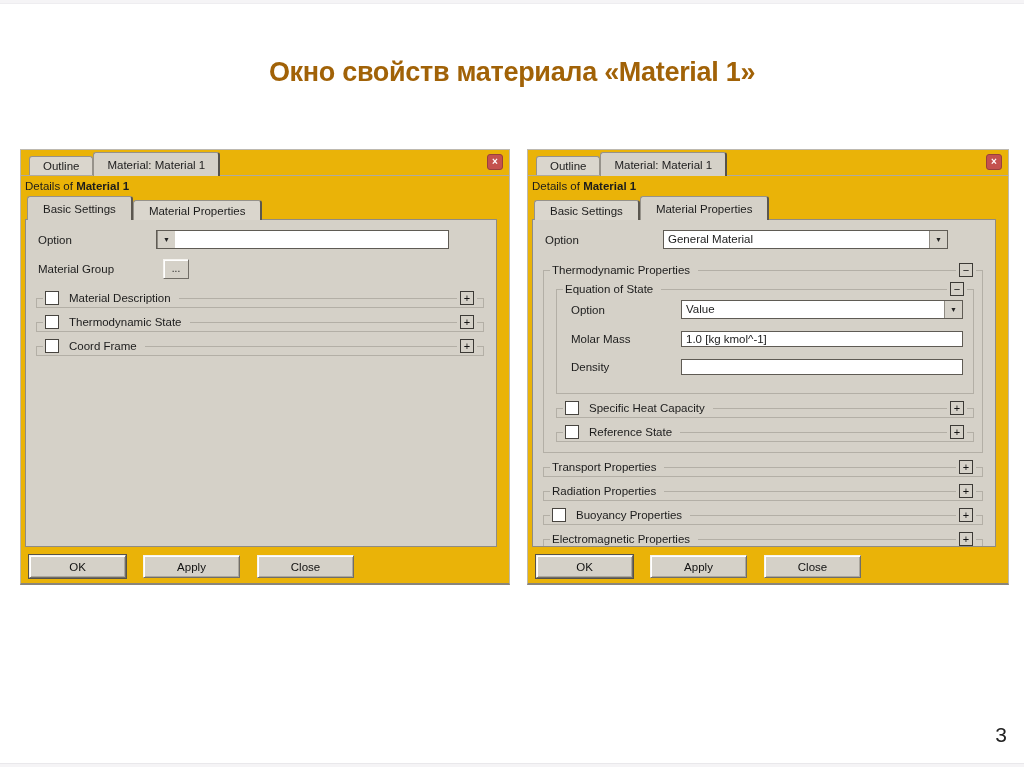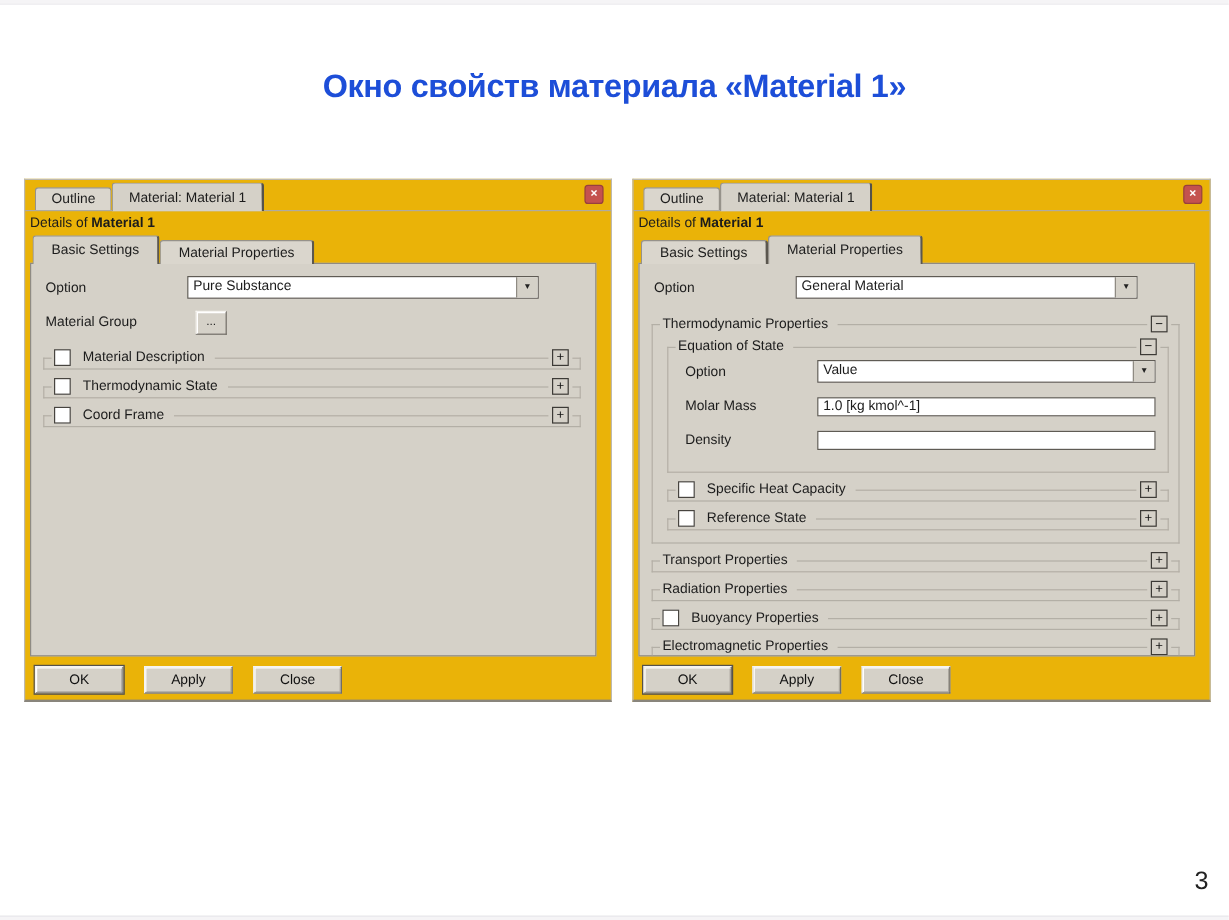--- a/index.html
+++ b/index.html
@@ -1,21 +1,21 @@
 <!DOCTYPE html>
 <html><head>
 <meta charset="utf-8">
 <style>
   html,body{margin:0;padding:0;}
   body{width:1024px;height:767px;background:#ffffff;position:relative;overflow:hidden;
        font-family:"Liberation Sans",sans-serif;color:#1c1c1c;}
   .edge-top{position:absolute;top:0;left:0;right:0;height:3px;background:#f5f4f6;border-bottom:1px solid #eeedf0;}
   .edge-bottom{position:absolute;bottom:0;left:0;right:0;height:3px;background:#f5f4f6;border-top:1px solid #e9e8eb;}
   .slide-title{position:absolute;top:57px;left:0;width:100%;text-align:center;
-       font-size:27px;font-weight:bold;color:#1d4ed8;letter-spacing:-0.3px;}
+       font-size:27px;font-weight:bold;color:#a16207;letter-spacing:-0.3px;}
   .page-number{position:absolute;right:17px;bottom:20px;font-size:21px;color:#222;}
 
   .dialog{position:absolute;top:149px;height:436px;background:#eab308;box-sizing:border-box;
        border:1px solid #bdb9b0;border-bottom:2px solid #89857c;font-size:11.5px;}
   #dlg-left{left:20px;width:490px;}
   #dlg-right{left:527px;width:482px;}
 
   .tabbar{display:flex;align-items:flex-end;height:25px;padding:0 6px 0 8px;border-bottom:1px solid #aeaaa1;}
   .tab{box-sizing:border-box;background:#dad6cd;border:1px solid #96928a;border-bottom:none;
        border-radius:3px 3px 0 0;padding:0 13px;display:flex;align-items:center;white-space:nowrap;cursor:default;}
@@ -61,21 +61,21 @@
   .checkbox{flex:none;width:12px;height:12px;background:#fff;border:1px solid #47443f;margin:0 8px 0 2px;cursor:default;}
   .exp-label{flex:none;padding:0 8px 0 2px;line-height:16px;white-space:nowrap;}
   .sq-btn{flex:none;width:12px;height:12px;border:1px solid #3c3a36;background:#d5d1c8;color:#111;
        display:flex;align-items:center;justify-content:center;font-size:11px;line-height:1;margin:0 3px;cursor:default;}
 
   .groupbox{position:relative;border:1px solid #b3afa6;border-top:none;margin:16px 12px 0 10px;padding:5px 0 8px;}
   .groupbox-inner{margin:14px 8px 0 12px;}
   .gb-body-pad{padding:0 0 4px;}
 
   .btnrow{display:flex;align-items:center;padding:8px 0 0 8px;gap:17px;}
-  .btn{width:74px;height:23px;background:#d5d1c8;color:#111;
+  .btn{width:97px;height:23px;background:#d5d1c8;color:#111;
        border:1px solid;border-color:#f6f4f0 #716d66 #716d66 #f6f4f0;
        box-shadow:inset 1px 1px 0 #fff, inset -1px -1px 0 #aba79e;
        font-family:"Liberation Sans",sans-serif;font-size:11.5px;}
   .btn-default{outline:1px solid #55524b;}
 </style>
 </head>
 <body>
 
 <div class="edge-top"></div>
 
@@ -92,21 +92,20 @@
     <span>Details of</span>&nbsp;<b>Material 1</b>
   </div>
   <div class="itabbar">
     <div class="itab itab-active">Basic Settings</div>
     <div class="itab">Material Properties</div>
   </div>
   <div class="tabpage">
     <div class="frow pad-for-browse">
       <div class="flabel">Option</div>
       <div class="combo">
-        <span class="combo-text">Pure Substance</span>
         <span class="combo-arrow">▼</span>
       </div>
     </div>
     <div class="frow">
       <div class="flabel">Material Group</div>
       <button class="browse-btn">...</button>
     </div>
 
     <div class="exprow">
       <div class="exp-head">

